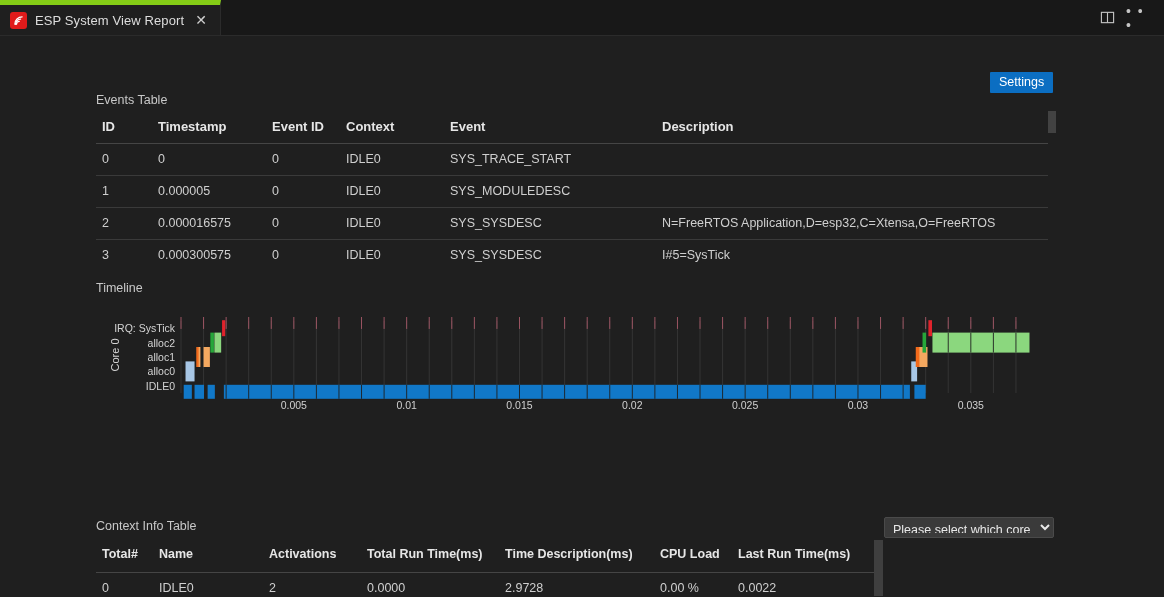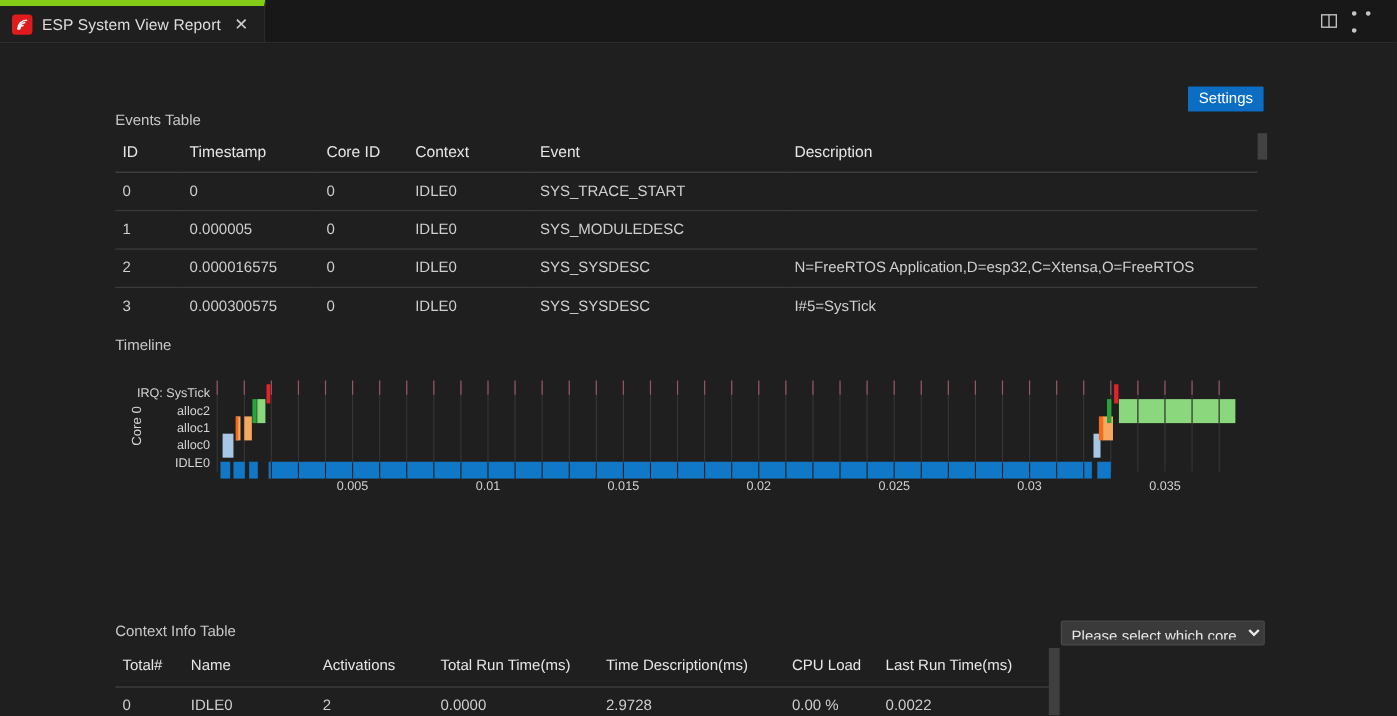--- a/index.html
+++ b/index.html
@@ -63,21 +63,21 @@
     position: absolute; font-size: 12.5px; color: #c8c8c8;
   }
   #events-label { left: 96px; top: 57px; }
   #timeline-label { left: 96px; top: 245px; }
   #context-label { left: 96px; top: 483px; }
 
   
   .table-wrap { position: absolute; overflow: hidden; }
   table { border-collapse: collapse; width: 100%; table-layout: fixed; }
   th {
-    text-align: left; font-size: 13px; font-weight: normal; color: #e6e6e6;
+    text-align: left; font-size: 13px; font-weight: bold; color: #e6e6e6;
     padding: 8px 6px 9px 6px; vertical-align: top;
     border-bottom: 1px solid #454545;
   }
   td {
     text-align: left; font-size: 12.5px; color: #cfcfcf;
     padding: 8px 6px 9px 6px;
     border-bottom: 1px solid #3a3a3a;
     white-space: nowrap; overflow: hidden; text-overflow: ellipsis;
   }
 
@@ -174,21 +174,21 @@
           <col class="c-ts">
           <col class="c-core">
         <col class="c-ctx">
           <col class="c-ev">
           <col class="c-desc">
       </colgroup>
       <thead>
           <tr id="events-head">
             <th>ID</th>
             <th>Timestamp</th>
-            <th>Core ID</th>
+            <th>Event ID</th>
             <th>Context</th>
             <th>Event</th>
             <th>Description</th>
           </tr>
         </thead>
       <tbody id="events-body">
           <tr>
             <td>0</td>
             <td>0</td>
             <td>0</td>

